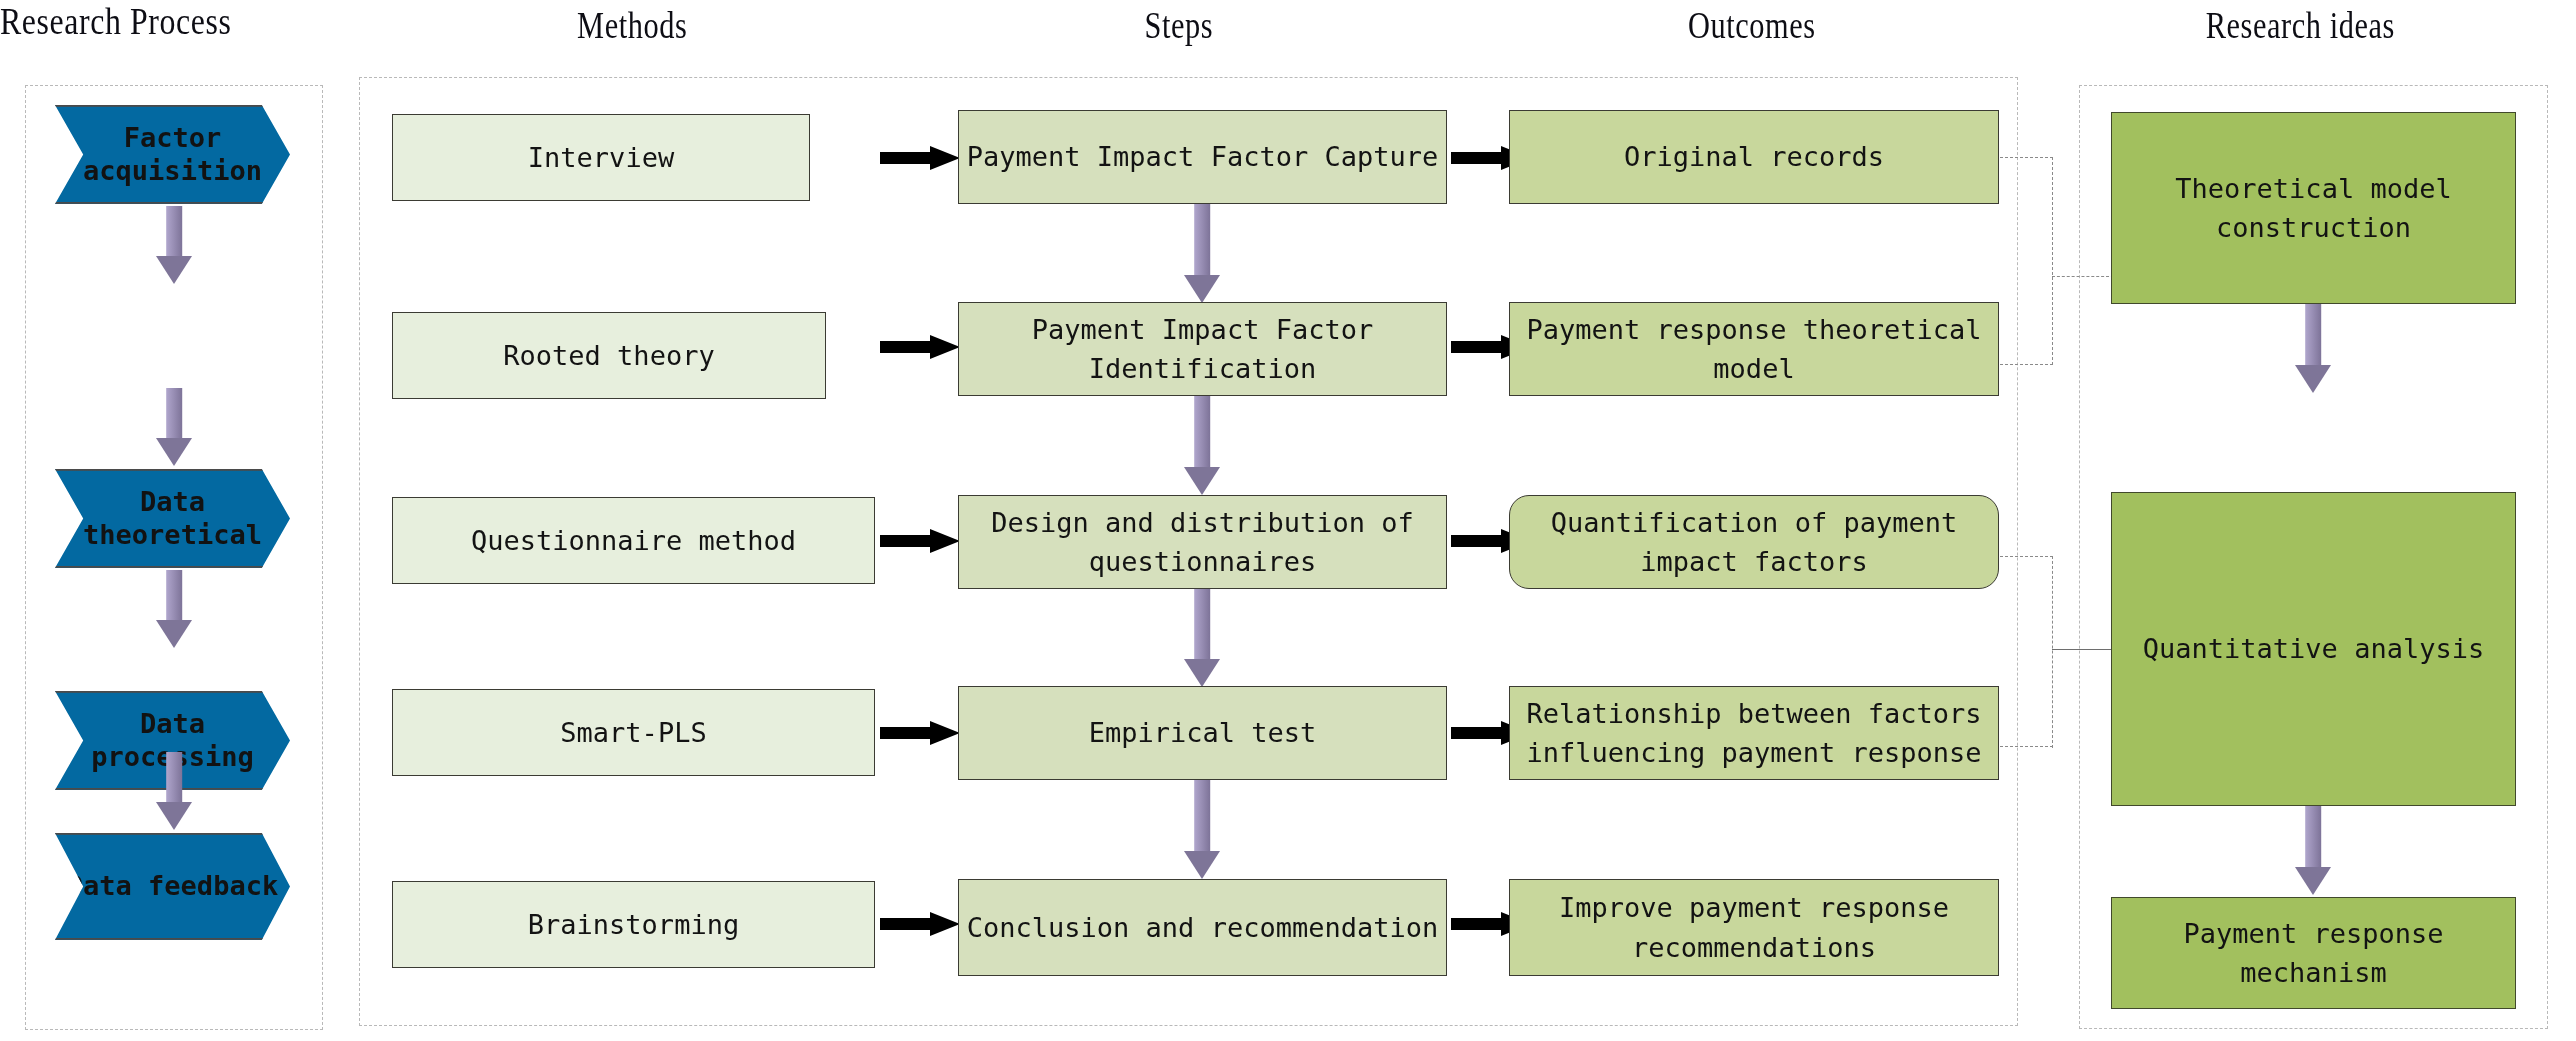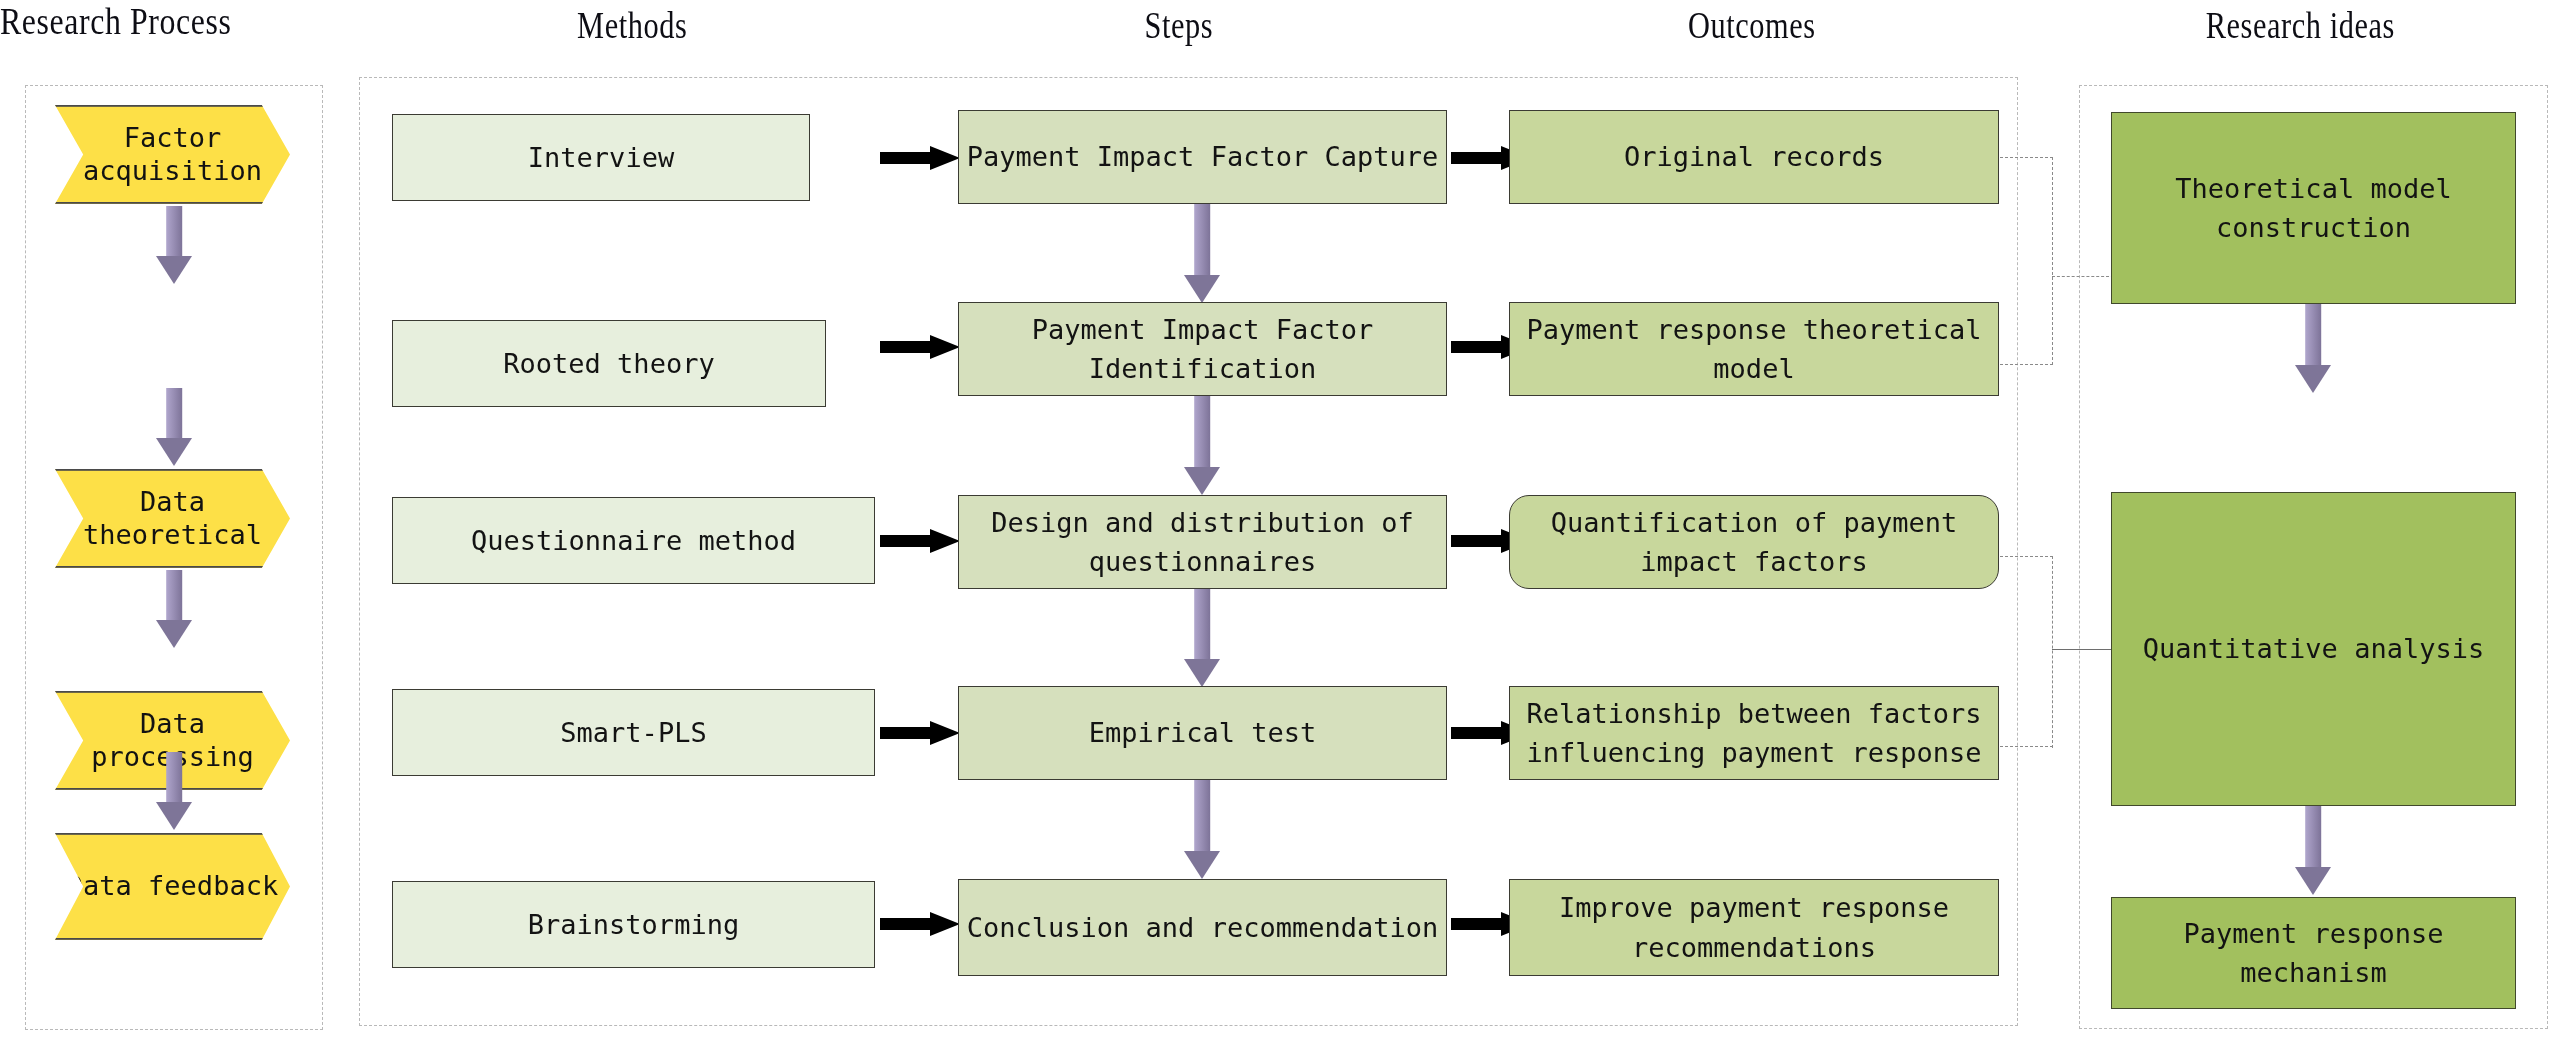--- a/index.html
+++ b/index.html
@@ -25,30 +25,31 @@
   
   .dash-box {
     position: absolute;
     border: 1.4px dashed #b9b9b9;
     background: transparent;
   }
 
   
   .chevron {
     position: absolute;
-    background: #fde047;
+    background: #0369a1;
     display: flex;
     align-items: center;
     justify-content: center;
     text-align: center;
     font-size: 27px;
     line-height: 1.22;
     color: #121212;
     clip-path: polygon(0% 0%, 88% 0%, 100% 50%, 88% 100%, 0% 100%, 12% 50%);
     border: 0;
+    font-weight: bold;
   }
   .chevron .cv-outline {
     position: absolute; inset: 0;
     background:
       linear-gradient(#4a4a4a,#4a4a4a) no-repeat left top / 100% 1.8px,
       linear-gradient(#4a4a4a,#4a4a4a) no-repeat left bottom / 100% 1.8px;
     pointer-events: none;
   }
   .chevron span { position: relative; z-index: 2; padding: 0 2.8px; }
 
@@ -150,21 +151,21 @@
   </div>
 
   <div class="chevron" style="left:55px; top:833px; width:235px; height:107px;">
     <div class="cv-outline"></div>
     <span>Data feedback</span>
   </div>
 
   <div class="fbox methods" style="left:392px; top:114px; width:418px; height:87px;">
     <span>Interview</span>
   </div>
-  <div class="fbox methods" style="left:392px; top:320px; width:434px; height:87px;">
+  <div class="fbox methods" style="left:392px; top:312px; width:434px; height:87px;">
     <span>Rooted theory</span>
   </div>
   <div class="fbox methods" style="left:392px; top:497px; width:483px; height:87px;">
     <span>Questionnaire method</span>
   </div>
   <div class="fbox methods" style="left:392px; top:689px; width:483px; height:87px;">
     <span>Smart-PLS</span>
   </div>
   <div class="fbox methods" style="left:392px; top:881px; width:483px; height:87px;">
     <span>Brainstorming</span>

